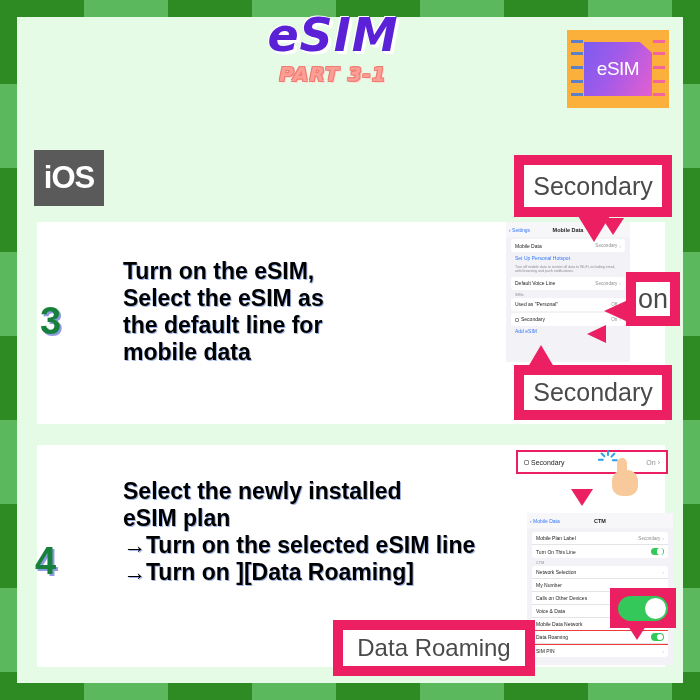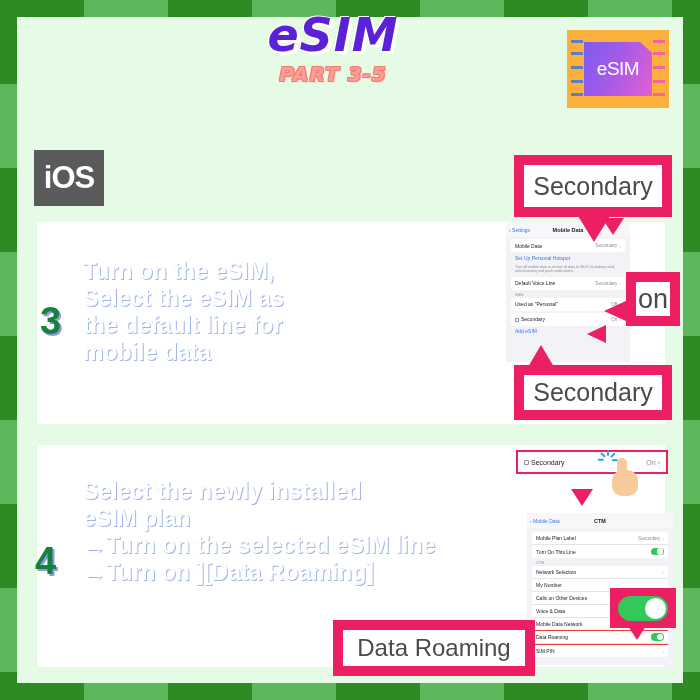--- a/index.html
+++ b/index.html
@@ -58,23 +58,23 @@
   #ios-badge { position:absolute; left:34px; top:150px; width:70px; height:56px;
     background:#5a5a5a; color:#fff; font-size:31px; font-weight:bold;
     display:flex; align-items:center; justify-content:center; letter-spacing:-1px;
     font-family:"Liberation Sans", sans-serif; }
 
   
   .card { position:absolute; background:#ffffff; }
   #card3 { left:37px; top:222px; width:628px; height:202px; }
   #card4 { left:37px; top:445px; width:628px; height:222px; }
 
-  .step-text { position:absolute; color:#ffffff; font-weight:bold;
+  .step-text { position:absolute; color:#000000; font-weight:bold;
                font-family:"Liberation Sans", sans-serif;
-               text-shadow:1px 1px 0 #9fb4e8; line-height:1.18; }
+               text-shadow:1px 1px 0 #9fb4e8; line-height:1.18;margin-left:40px; }
   .step-num { position:absolute; color:#17803b; font-weight:bold;
               font-family:"Liberation Sans", sans-serif;
               text-shadow:2px 2px 0 #8e9ae0; }
 
   #s3-num { left:40px; top:300px; font-size:38px; }
   #s3-text { left:83px; top:258px; font-size:23px; }
   #s4-num { left:35px; top:540px; font-size:38px; }
   #s4-text { left:83px; top:478px; font-size:23px; }
 
   
@@ -192,21 +192,21 @@
   <div class="border-seg" style="left:683px;top:84px;width:17px;height:84px;"></div>
   <div class="border-seg" style="left:683px;top:252px;width:17px;height:84px;"></div>
   <div class="border-seg" style="left:683px;top:420px;width:17px;height:84px;"></div>
   <div class="border-seg" style="left:683px;top:588px;width:17px;height:84px;"></div>
 </div>
 
 <div id="page"></div>
 
 <div id="title-block">
   <div class="t-esim">eSIM</div>
-  <div class="t-part">PART 3-5</div>
+  <div class="t-part">PART 3-1</div>
 </div>
 
 <div id="esim-logo">
   <div class="pin l" style="top:10px"></div>
     <div class="pin l" style="top:22px"></div>
   <div class="pin l" style="top:36px"></div>
     <div class="pin l" style="top:50px"></div>
   <div class="pin l" style="top:63px"></div>
   <div class="pin r" style="top:10px"></div>
     <div class="pin r" style="top:22px"></div>

